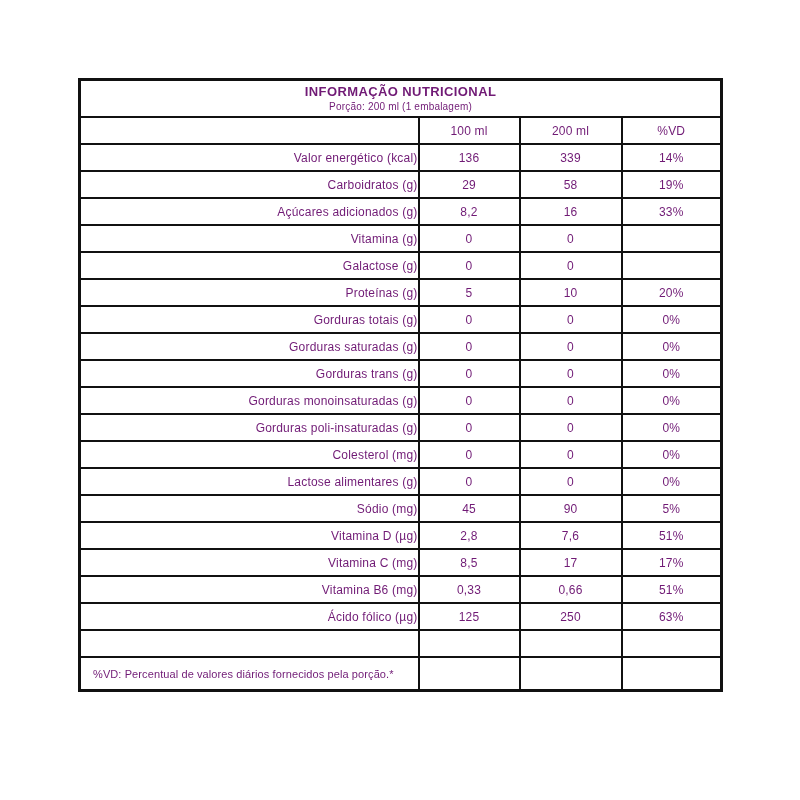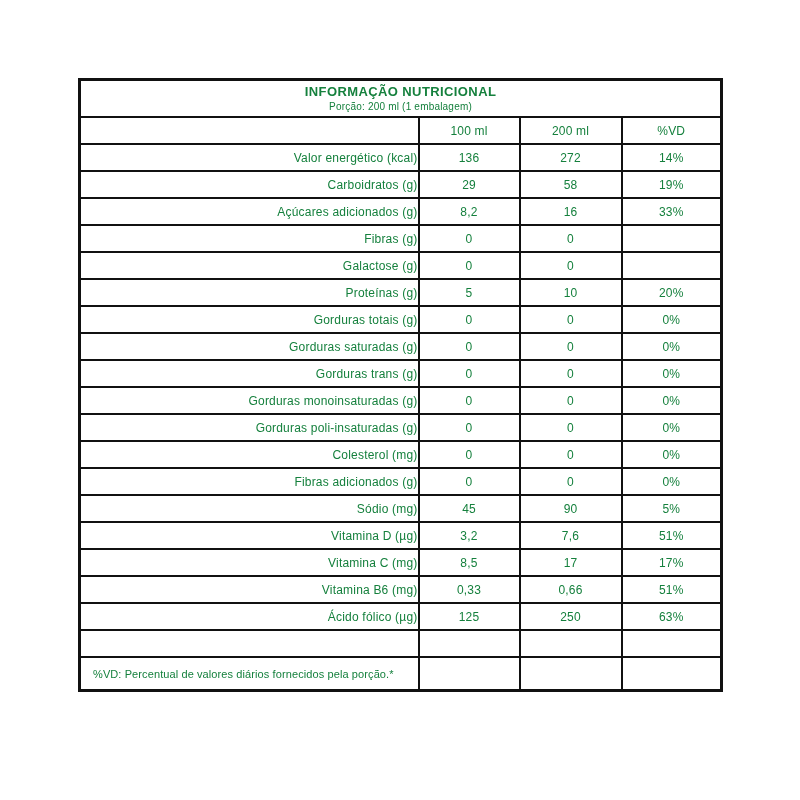--- a/index.html
+++ b/index.html
@@ -6,21 +6,21 @@
     margin: 0;
     padding: 0;
     background: #ffffff;
   }
   .canvas {
     position: relative;
     width: 800px;
     height: 800px;
     background: #ffffff;
     font-family: "Liberation Sans", "DejaVu Sans", sans-serif;
-    color: #15803d;
+    color: #701a75;
   }
   table.nutrition {
     position: absolute;
     left: 78px;
     top: 78px;
     width: 642px;
     border-collapse: collapse;
     table-layout: fixed;
     border: 3px solid #111111;
   }
@@ -106,37 +106,37 @@
         <th></th>
         <th>100 ml</th>
         <th>200 ml</th>
         <th>%VD</th>
       </tr>
     </thead>
     <tbody id="rows-body">
         <tr>
           <td class="label-cell">Valor energético (kcal)</td>
           <td class="num-cell">136</td>
-          <td class="num-cell">272</td>
+          <td class="num-cell">339</td>
           <td class="num-cell">14%</td>
         </tr>
         <tr>
           <td class="label-cell">Carboidratos (g)</td>
           <td class="num-cell">29</td>
           <td class="num-cell">58</td>
           <td class="num-cell">19%</td>
         </tr>
         <tr>
           <td class="label-cell">Açúcares adicionados (g)</td>
           <td class="num-cell">8,2</td>
           <td class="num-cell">16</td>
           <td class="num-cell">33%</td>
         </tr>
         <tr>
-          <td class="label-cell">Fibras (g)</td>
+          <td class="label-cell">Vitamina (g)</td>
           <td class="num-cell">0</td>
           <td class="num-cell">0</td>
           <td class="num-cell"></td>
         </tr>
         <tr>
           <td class="label-cell">Galactose (g)</td>
           <td class="num-cell">0</td>
           <td class="num-cell">0</td>
           <td class="num-cell"></td>
         </tr>
@@ -176,34 +176,34 @@
           <td class="num-cell">0</td>
           <td class="num-cell">0%</td>
         </tr>
         <tr>
           <td class="label-cell">Colesterol (mg)</td>
           <td class="num-cell">0</td>
           <td class="num-cell">0</td>
           <td class="num-cell">0%</td>
         </tr>
         <tr>
-          <td class="label-cell">Fibras adicionados (g)</td>
+          <td class="label-cell">Lactose alimentares (g)</td>
           <td class="num-cell">0</td>
           <td class="num-cell">0</td>
           <td class="num-cell">0%</td>
         </tr>
         <tr>
           <td class="label-cell">Sódio (mg)</td>
           <td class="num-cell">45</td>
           <td class="num-cell">90</td>
           <td class="num-cell">5%</td>
         </tr>
         <tr>
           <td class="label-cell">Vitamina D (µg)</td>
-          <td class="num-cell">3,2</td>
+          <td class="num-cell">2,8</td>
           <td class="num-cell">7,6</td>
           <td class="num-cell">51%</td>
         </tr>
         <tr>
           <td class="label-cell">Vitamina C (mg)</td>
           <td class="num-cell">8,5</td>
           <td class="num-cell">17</td>
           <td class="num-cell">17%</td>
         </tr>
         <tr>

